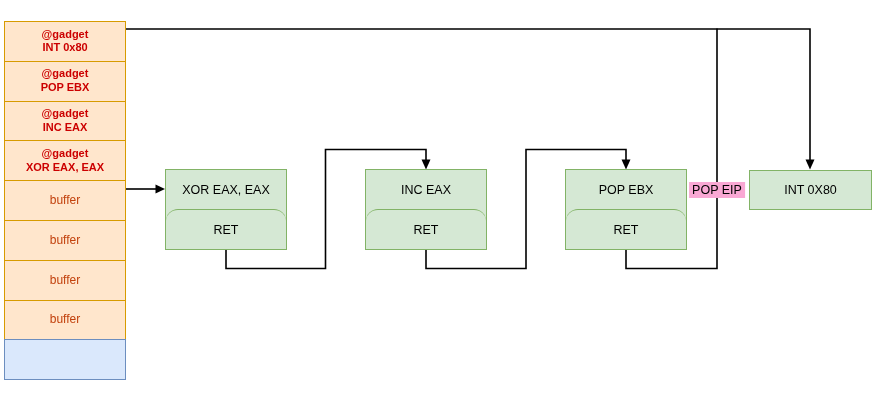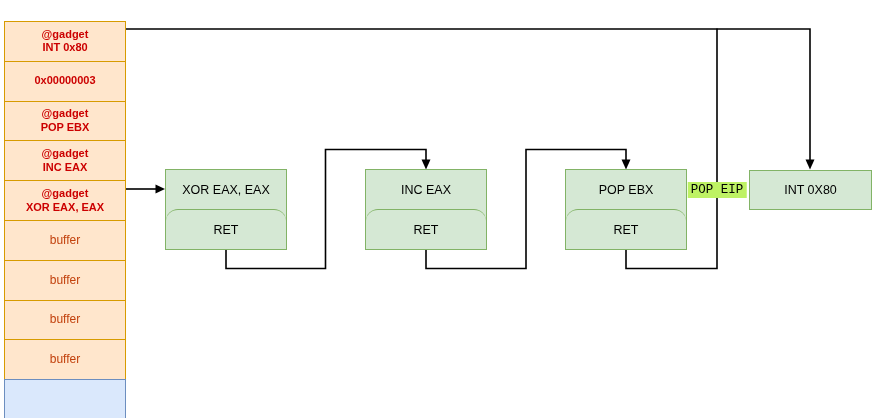--- a/index.html
+++ b/index.html
@@ -59,38 +59,35 @@
   svg.flow{
     position:absolute;left:0;top:0;z-index:1;
     pointer-events:none;
   }
   svg.flow path{stroke:#000000;stroke-width:1.6;fill:none;}
   svg.flow polygon{fill:#000000;stroke:none;}
   
   .pop-eip{
     position:absolute;left:717px;top:190px;
     transform:translate(-50%,-50%);
-    background:#bef264;
+    background:#f9a8d4;
     padding:1px 3px;
     font-size:12.5px;color:#000000;
-    z-index:3;white-space:nowrap;font-family:Liberation Mono, monospace;
+    z-index:3;white-space:nowrap;
   }
 </style>
 </head>
 <body>
 
 <div class="canvas">
 
   <div class="stack">
     <div class="cell">
       <span class="red">@gadget</span>
       <span class="red">INT 0x80</span>
-    </div>
-    <div class="cell">
-      <span class="red">0x00000003</span>
     </div>
     <div class="cell">
       <span class="red">@gadget</span>
       <span class="red">POP EBX</span>
     </div>
     <div class="cell">
       <span class="red">@gadget</span>
       <span class="red">INC EAX</span>
     </div>
     <div class="cell">

